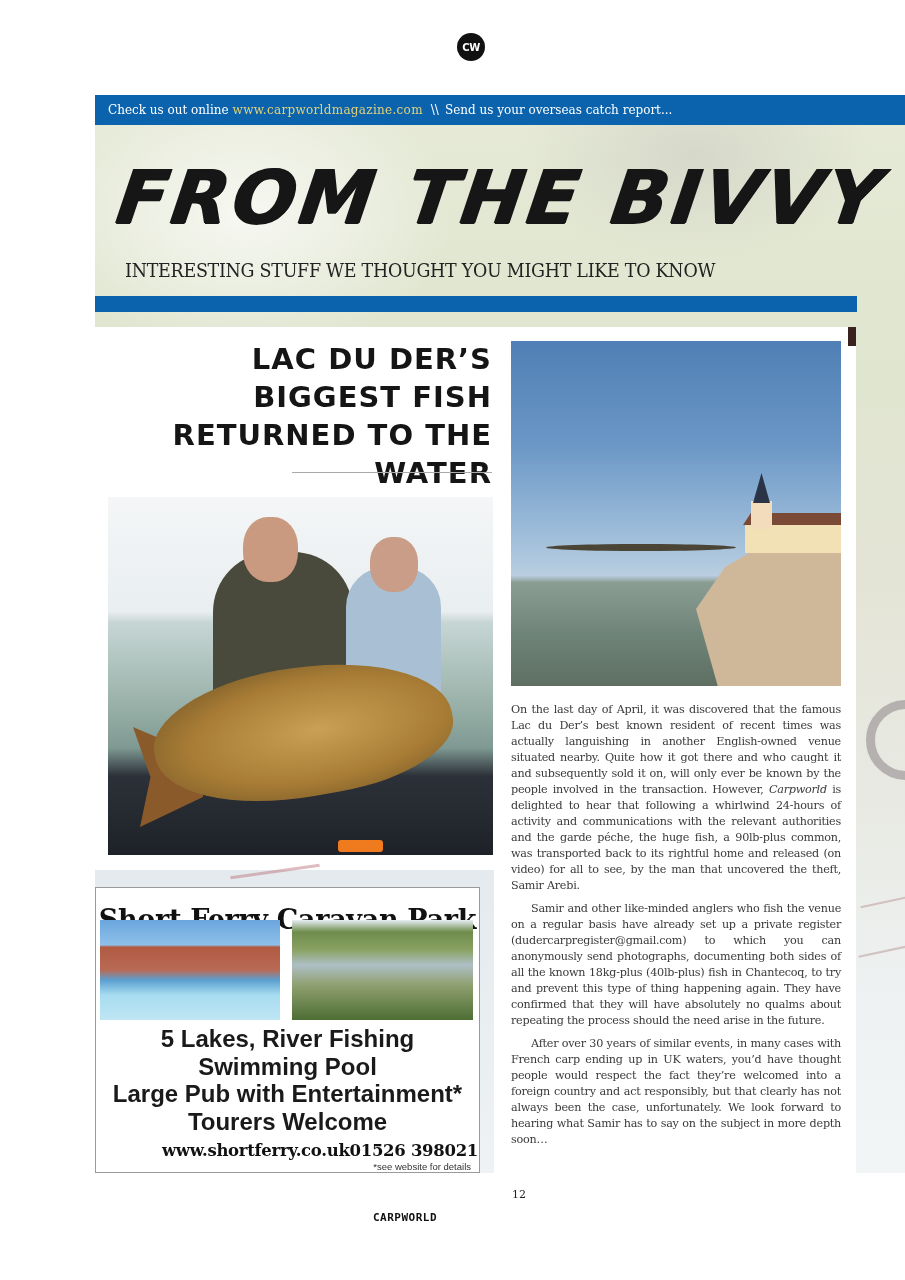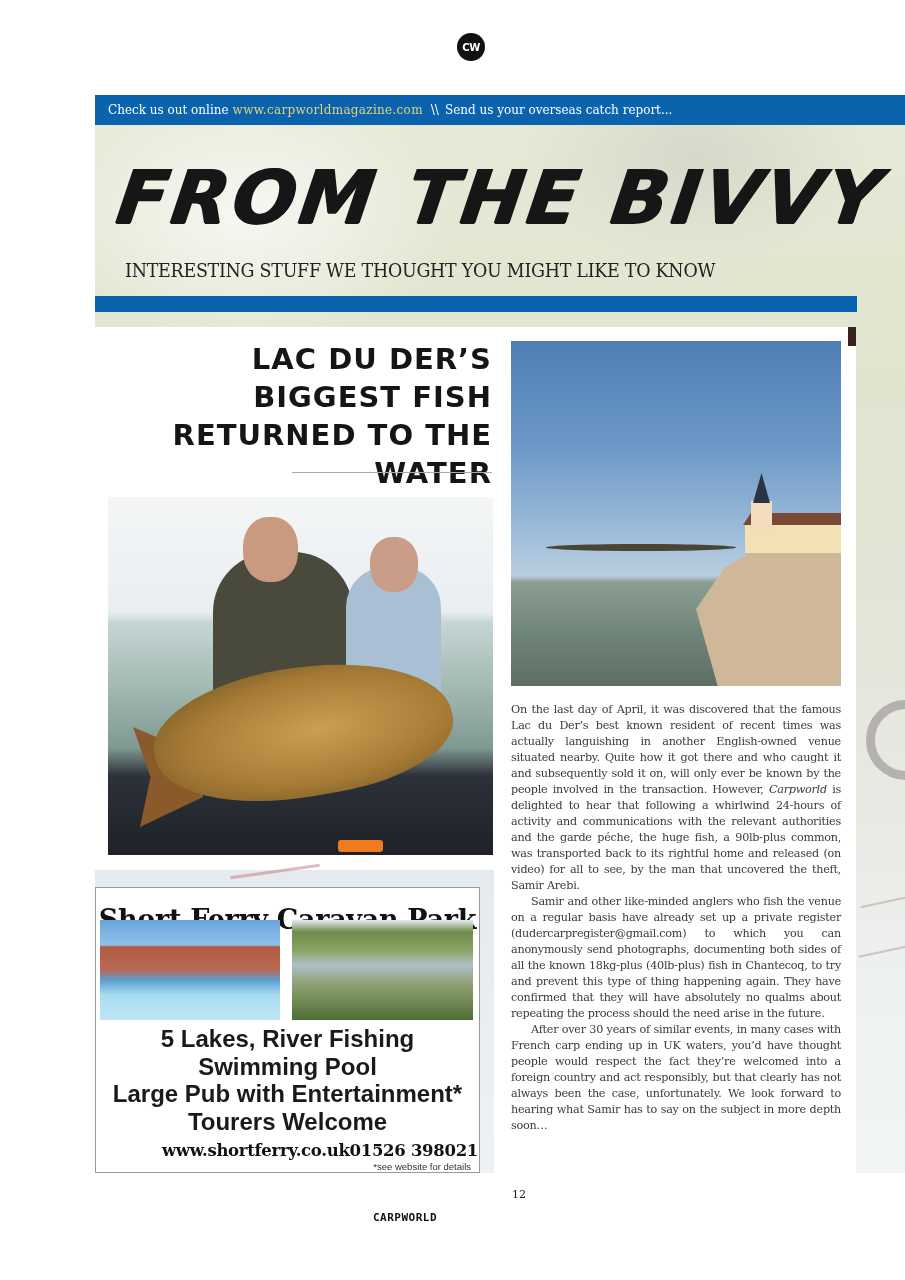--- a/index.html
+++ b/index.html
@@ -121,21 +121,21 @@
   .church-spire { position: absolute; left: 242px; top: 132px; width: 17px; height: 30px;
     background: #2b3446; clip-path: polygon(50% 0, 100% 100%, 0 100%); }
 
   
   .article-body {
     position: absolute; left: 511px; top: 702px; width: 330px;
     font-family: "DejaVu Serif", serif; font-size: 11.2px; line-height: 16px;
     color: #3a3a3a; text-align: justify; letter-spacing: -0.25px;
   }
   .article-body p { margin: 0; }
-  .article-body p.indent { text-indent: 20px; }
+  .article-body p.indent { text-indent: 20px; margin-top: 7px; }
   .article-body em { font-style: italic; }
 
   
   .ad-backdrop {
     position: absolute; left: 95px; top: 870px; width: 399px; height: 303px;
     background: linear-gradient(180deg, #e4eaee 0%, #eef2f4 100%);
   }
   .ad-streak { position: absolute; left: 230px; top: 870px; width: 90px; height: 3px;
     background: rgba(190,120,130,0.5); transform: rotate(-8deg); }
   .ad {

